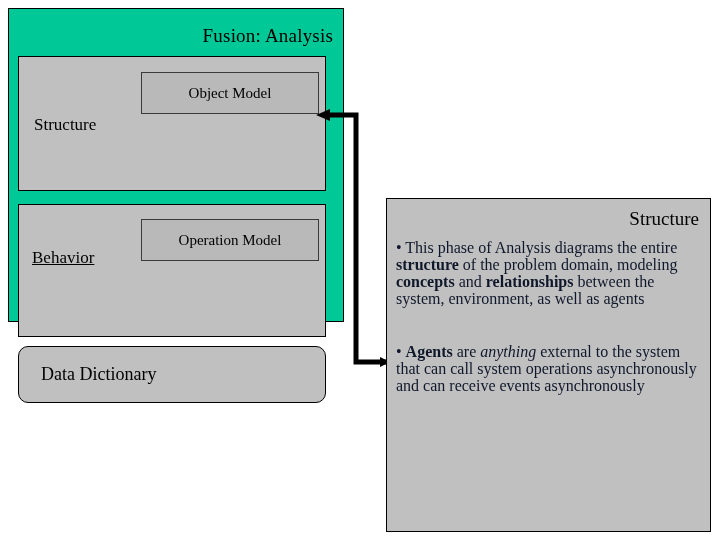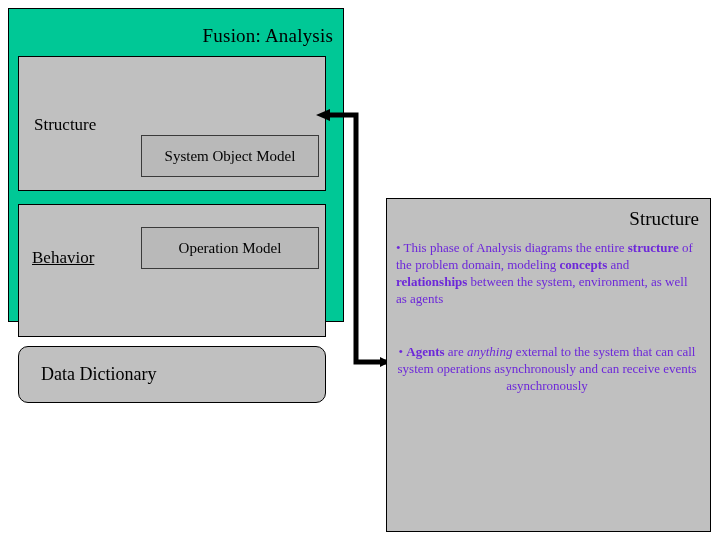--- a/index.html
+++ b/index.html
@@ -68,21 +68,21 @@
     border: 1px solid #3a3a3a;
     box-sizing: border-box;
     text-align: center;
     font-size: 15px;
     color: #000000;
     line-height: 40px;
     white-space: nowrap;
   }
   #object-model-box        { left: 122px; top: 15px; width: 178px; height: 42px; }
   #system-object-model-box { left: 122px; top: 78px; width: 178px; height: 42px; }
-  #operation-model-box     { left: 122px; top: 14px; width: 178px; height: 42px; margin-top: 8px; }
+  #operation-model-box     { left: 122px; top: 14px; width: 178px; height: 42px; }
   #lifecycle-model-box     { left: 122px; top: 76px; width: 178px; height: 42px; }
 
   
   #connector-arrow {
     position: absolute;
     left: 310px;
     top: 100px;
     width: 90px;
     height: 275px;
     pointer-events: none;
@@ -105,41 +105,41 @@
     top: 10px;
     font-size: 19px;
     color: #000000;
     line-height: 1;
     white-space: nowrap;
   }
   .note-bullet {
     position: absolute;
     left: 9px;
     width: 302px;
-    font-size: 13px;
+    font-size: 16px;
     line-height: 17px;
-    color: #6d28d9;
+    color: #0f172a;
     text-align: left;
   }
   #note-bullet-1 { top: 40px; }
-  #note-bullet-2 { top: 144px; text-align: center; }
+  #note-bullet-2 { top: 144px; }
   #note-bullet-3 { top: 222px; }
   .note-bullet b { font-weight: bold; }
   .note-bullet i { font-style: italic; }
 </style>
 </head>
 <body>
 
 <div id="diagram-container">
 
   <div id="diagram-title">Fusion: Analysis</div>
 
   <div id="structure-group" class="group-panel">
     <div id="structure-label" class="group-label">Structure</div>
-    <div id="system-object-model-box" class="model-box">System Object Model</div>
+    <div id="object-model-box" class="model-box">Object Model</div>
   </div>
 
   <div id="behavior-group" class="group-panel">
     <div id="behavior-label" class="group-label">Behavior</div>
     <div id="operation-model-box" class="model-box">Operation Model</div>
   </div>
 
   <div id="datadict-group" class="group-panel">
     <div id="datadict-label" class="group-label">Data Dictionary</div>
   </div>

